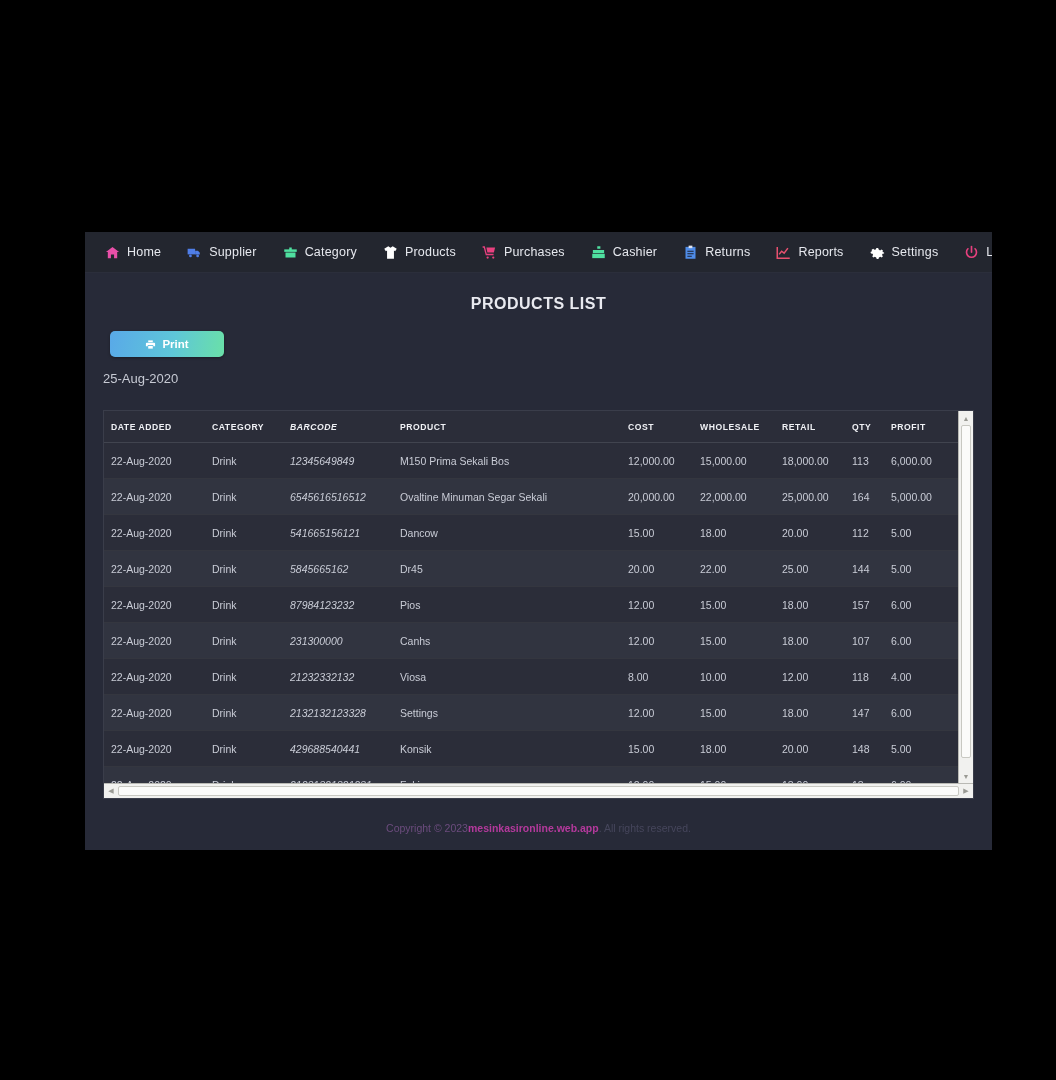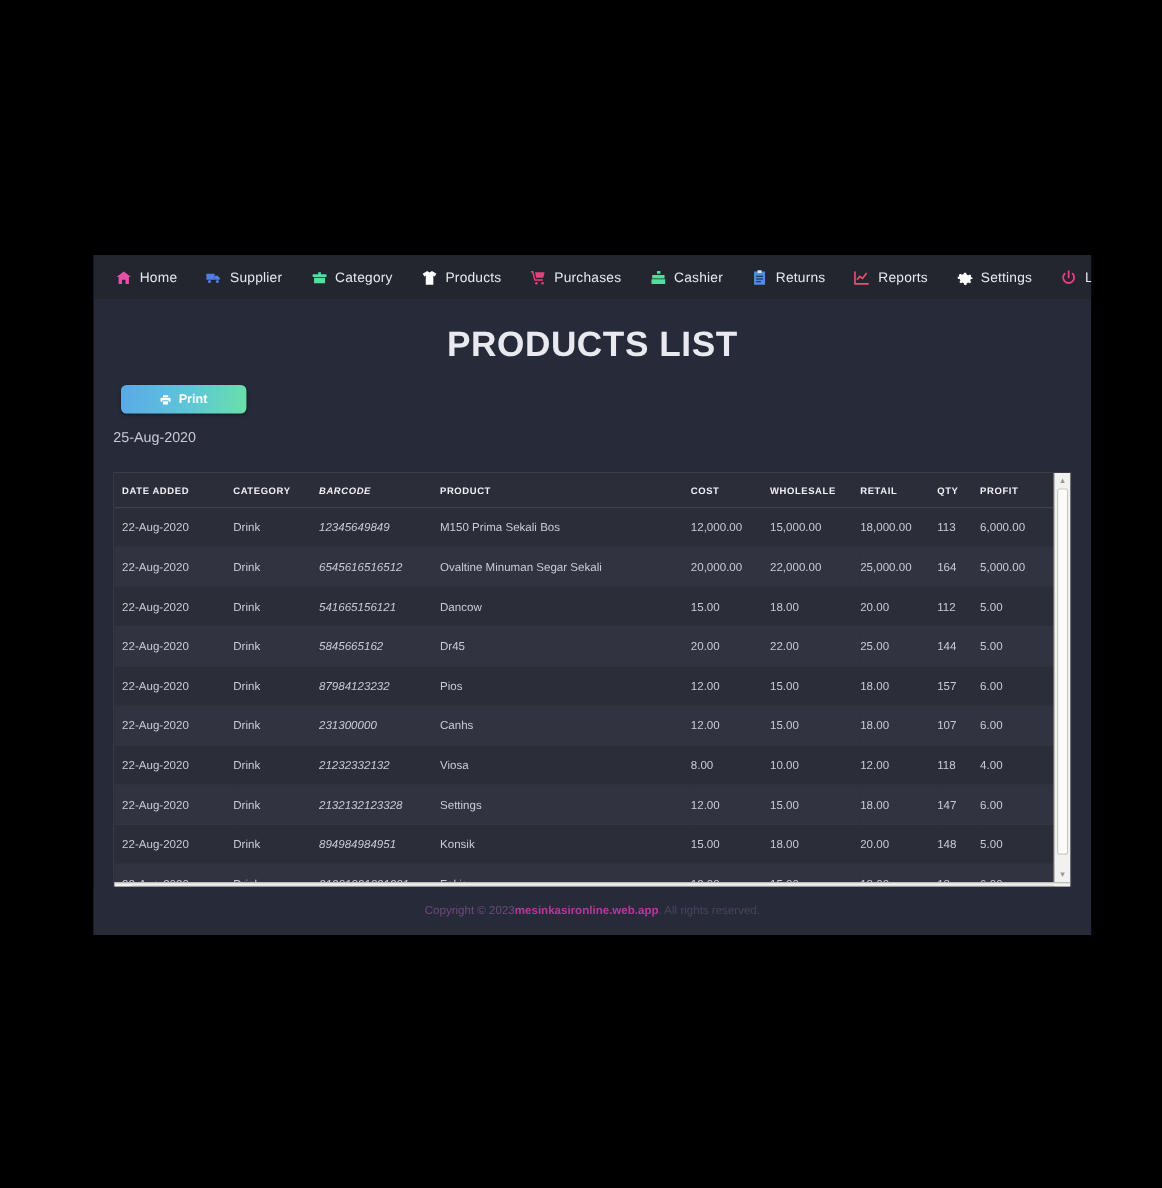--- a/index.html
+++ b/index.html
@@ -54,21 +54,21 @@
   .nav-icon svg { width: 15px; height: 15px; display: block; }
 
   
   #page-body {
     padding: 0 9px;
   }
 
   #page-title {
     text-align: center;
     color: #e9eaf0;
-    font-size: 32px;
+    font-size: 16px;
     font-weight: bold;
     letter-spacing: .5px;
     margin-top: 22px;
   }
 
   #print-row { margin-top: 18px; padding-left: 16px; }
 
   #print-button {
     display: inline-flex;
     align-items: center;
@@ -444,21 +444,21 @@
                   <td class="c-product">Settings</td>
                   <td class="c-cost">12.00</td>
                   <td class="c-wholesale">15.00</td>
                   <td class="c-retail">18.00</td>
                   <td class="c-qty">147</td>
                   <td class="c-profit">6.00</td>
                 </tr>
                 <tr>
                   <td class="c-date">22-Aug-2020</td>
                   <td class="c-category">Drink</td>
-                  <td class="c-barcode">894984984951</td>
+                  <td class="c-barcode">429688540441</td>
                   <td class="c-product">Konsik</td>
                   <td class="c-cost">15.00</td>
                   <td class="c-wholesale">18.00</td>
                   <td class="c-retail">20.00</td>
                   <td class="c-qty">148</td>
                   <td class="c-profit">5.00</td>
                 </tr>
                 <tr>
                   <td class="c-date">22-Aug-2020</td>
                   <td class="c-category">Drink</td>

